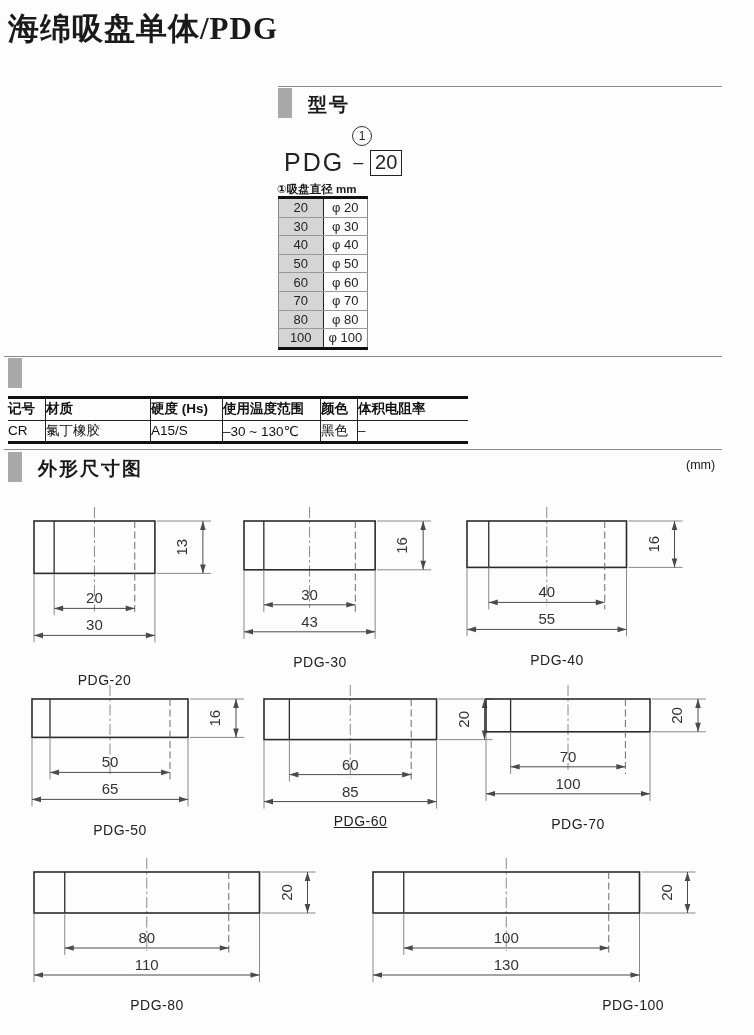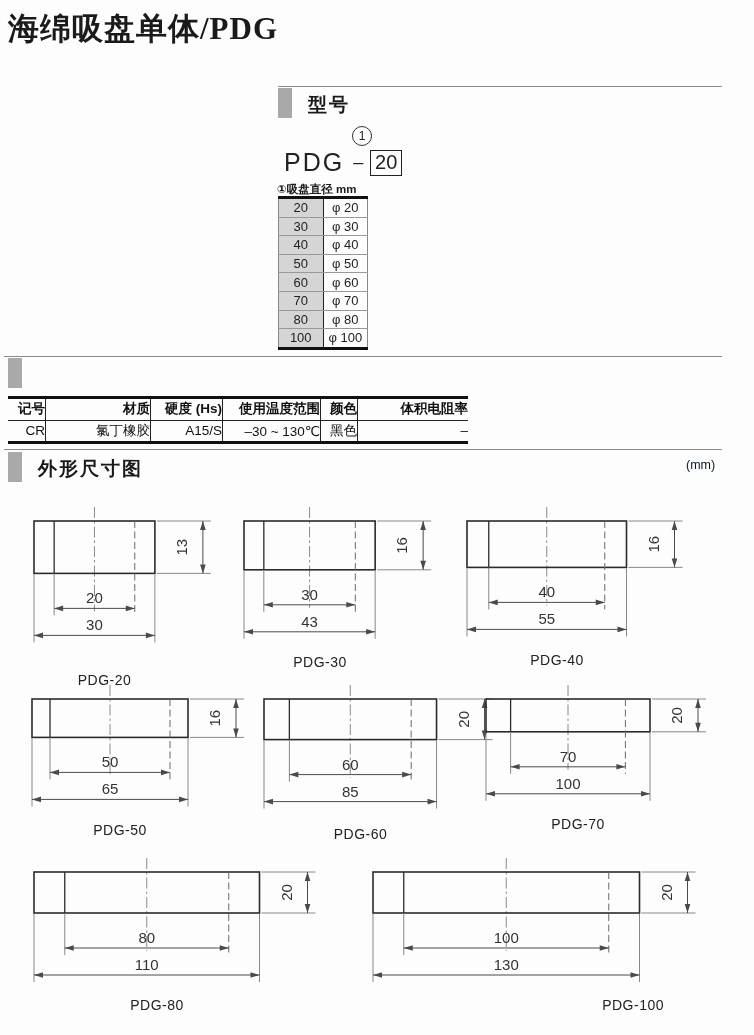--- a/index.html
+++ b/index.html
@@ -42,21 +42,21 @@
   .model-table tr:not(:last-child) td{border-bottom:1px solid #999;}
   .model-table td:first-child{background:#d5d5d5;border-right:1.3px solid #222;width:45px;}
   .model-table td:last-child{width:45px;}
 
   
   .spec-table{
     width:455px;border-top:3px solid #111;border-bottom:3px solid #111;
     font-size:13.5px;color:#111;table-layout:fixed;
   }
   .spec-table th{font-weight:bold;}
-  .spec-table th,.spec-table td{height:20.5px;text-align:right;padding:0;white-space:nowrap;}
+  .spec-table th,.spec-table td{height:20.5px;text-align:left;padding:0;white-space:nowrap;}
   .spec-table th:not(:first-child),.spec-table td:not(:first-child){border-left:1px solid #222;}
   .spec-table thead tr{border-bottom:1px solid #222;}
 
   
   .drawing{position:absolute;}
   .drawing svg{display:block;}
   .drawing-label{
     position:absolute;text-align:center;font-size:14px;color:#222;
     letter-spacing:0.5px;white-space:nowrap;
   }
@@ -274,21 +274,21 @@
           <polygon points="4,118.6 13,115.8 13,121.39999999999999" fill="#4a4a4a"></polygon>
           <polygon points="176.54999999999998,118.6 167.54999999999998,115.8 167.54999999999998,121.39999999999999" fill="#4a4a4a"></polygon>
           <text fill="#333" font-size="15" text-anchor="middle" font-family="&quot;Liberation Sans&quot;,&quot;DejaVu Sans&quot;,sans-serif" x="90.27499999999999" y="113.6">85</text>
           <line x1="178.54999999999998" y1="16" x2="232.54999999999998" y2="16" stroke="#7a7a7a" stroke-width="0.9"></line>
           <line x1="178.54999999999998" y1="56.599999999999994" x2="232.54999999999998" y2="56.599999999999994" stroke="#7a7a7a" stroke-width="0.9"></line>
           <line x1="224.54999999999998" y1="16" x2="224.54999999999998" y2="56.599999999999994" stroke="#4a4a4a" stroke-width="1"></line>
           <polygon points="224.54999999999998,16 221.74999999999997,25 227.35,25" fill="#4a4a4a"></polygon>
           <polygon points="224.54999999999998,56.599999999999994 221.74999999999997,47.599999999999994 227.35,47.599999999999994" fill="#4a4a4a"></polygon>
           <text fill="#333" font-size="15" text-anchor="middle" font-family="&quot;Liberation Sans&quot;,&quot;DejaVu Sans&quot;,sans-serif" transform="translate(208.54999999999998,36.3) rotate(-90)">20</text>
         </svg>
-        <div class="drawing-label" style="top: 143px; left: 0px; width: 201px;">PDG-60</div>
+        <div class="drawing-label" style="top: 130px; left: 0px; width: 201px; text-decoration: underline;">PDG-60</div>
       </div>
       <div class="drawing" style="left: 482px; top: 683px;">
         <svg width="228" height="127" viewBox="0 0 228 127">
           <line x1="86" y1="2" x2="86" y2="86.8" stroke="#8a8a8a" stroke-width="1" stroke-dasharray="11 3 2.5 3"></line>
           <rect x="4" y="16" width="164" height="32.8" fill="none" stroke="#2b2b2b" stroke-width="1.6"></rect>
           <line x1="28.599999999999998" y1="16" x2="28.599999999999998" y2="48.8" stroke="#2b2b2b" stroke-width="1.3"></line>
           <line x1="28.599999999999998" y1="48.8" x2="28.599999999999998" y2="90.8" stroke="#7a7a7a" stroke-width="0.9"></line>
           <line x1="143.4" y1="16" x2="143.4" y2="90.8" stroke="#6a6a6a" stroke-width="1" stroke-dasharray="7 3.5"></line>
           <line x1="4" y1="49.8" x2="4" y2="117.8" stroke="#7a7a7a" stroke-width="0.9"></line>
           <line x1="168" y1="49.8" x2="168" y2="117.8" stroke="#7a7a7a" stroke-width="0.9"></line>

